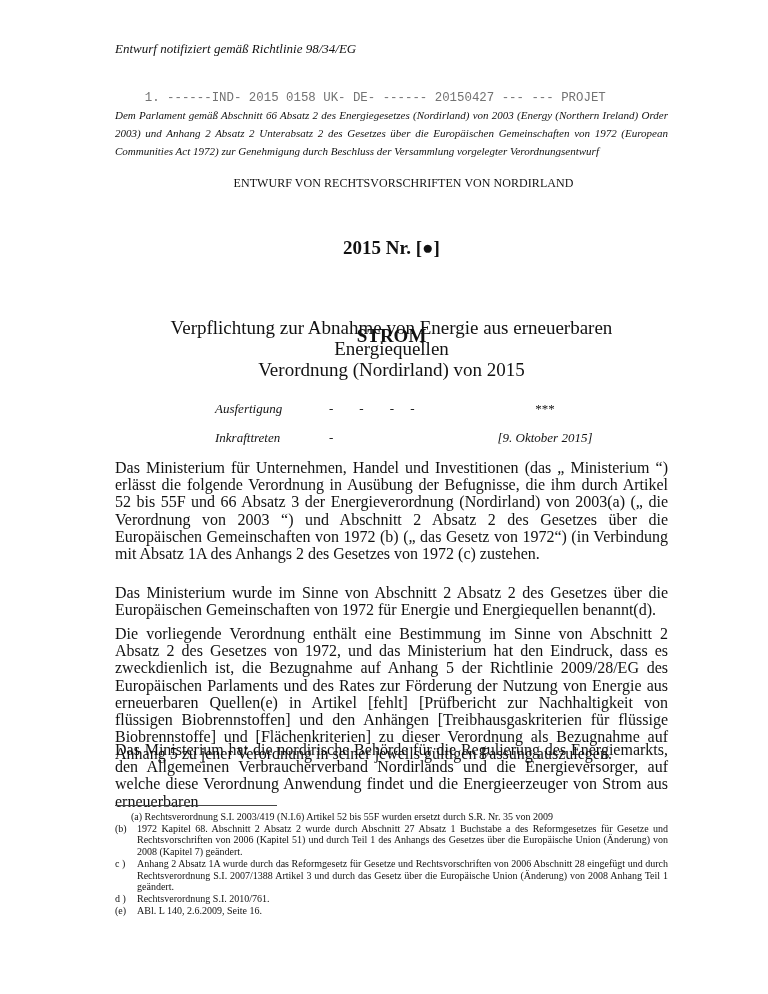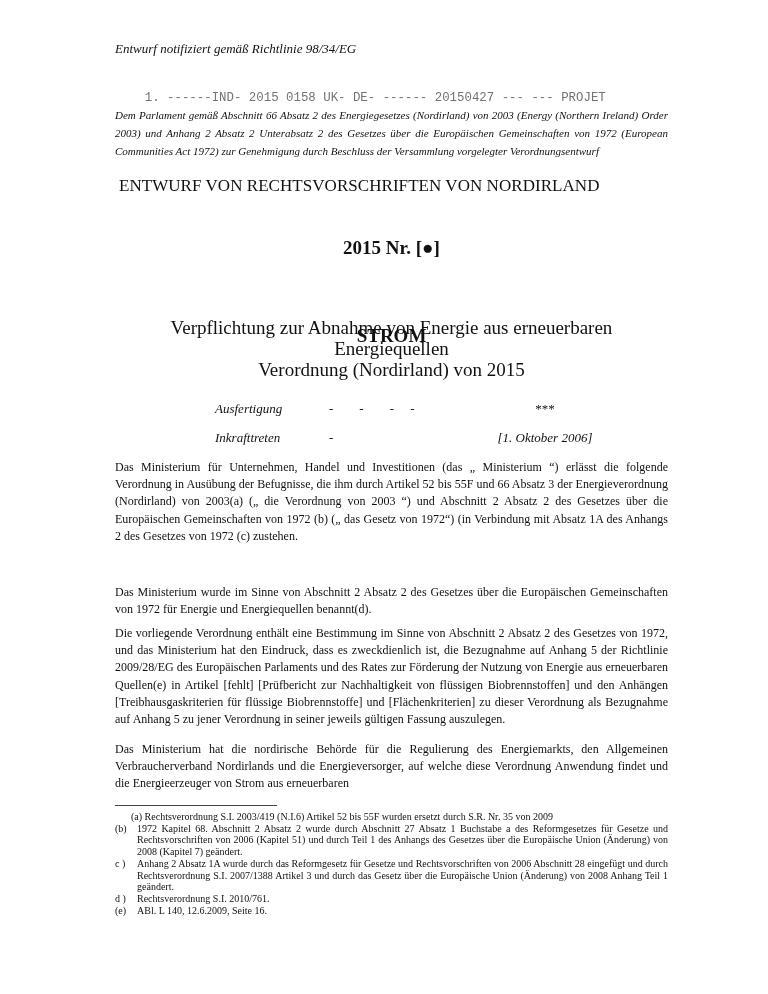--- a/index.html
+++ b/index.html
@@ -5,35 +5,35 @@
   html, body { margin: 0; padding: 0; background: #ffffff; }
   body { width: 768px; height: 994px; position: relative; overflow: hidden;
          font-family: "Liberation Serif", "DejaVu Serif", serif; color: #111; }
   .page { position: absolute; left: 115px; top: 0; width: 553px; }
   .header-note { position: absolute; top: 41px; left: 0; font-style: italic; font-size: 13px; }
   .ref-line { position: absolute; top: 91px; left: 0; width: 553px;
               font-family: "Liberation Mono", "DejaVu Sans Mono", monospace;
               font-size: 12.4px; color: #737373; white-space: pre; }
   .intro { position: absolute; top: 106px; left: 0; width: 553px; font-style: italic;
            font-size: 11px; line-height: 18px; text-align: justify; }
-  .caps-heading { position: absolute; top: 176px; left: 4px; width: 553px; 
-                  font-size: 17px; letter-spacing: 0.05px; }
+  .caps-heading { position: absolute; top: 176px; left: 12px; width: 553px; text-align: center;
+                  font-size: 12px; letter-spacing: 0.05px; }
   .number-title { position: absolute; top: 237px; left: 0; width: 553px; text-align: center;
                   font-weight: bold; font-size: 19px; }
   .subject { position: absolute; top: 277px; left: 0; width: 553px; text-align: center;
              font-weight: bold; font-size: 19px; margin-top: 48px; }
   .main-title { position: absolute; top: 317px; left: 0; width: 553px; text-align: center;
                 font-size: 19px; line-height: 21px; }
   .dates { position: absolute; top: 401px; left: 100px; font-size: 13px; }
   .date-row { position: relative; height: 29px; }
   .date-label { position: absolute; left: 0; font-style: italic; }
   .date-dashes { position: absolute; left: 114px; white-space: pre; }
   .date-value { position: absolute; left: 250px; width: 160px; text-align: center; }
   .date-value.italic { font-style: italic; }
-  .para { position: absolute; left: 0; width: 553px; font-size: 12px; line-height: 17.2px;
+  .para { position: absolute; left: 0; width: 553px; font-size: 16px; line-height: 17.2px;
           text-align: justify; }
   .p1 { top: 459px; }
   .p2 { top: 567px; margin-top: 17px; }
   .p3 { top: 625px; }
   .p4 { top: 741px; }
   .footnote-rule { position: absolute; top: 805px; left: 0; width: 162px; height: 0;
                    border-top: 1px solid #444; }
   .footnotes { position: absolute; top: 811px; left: 0; width: 553px; font-size: 10px;
                line-height: 11.7px; }
   .fn { position: relative; padding-left: 22px; text-align: justify; }
@@ -66,21 +66,21 @@
 
   <div class="dates">
     <div class="date-row">
       <span class="date-label">Ausfertigung</span>
       <span class="date-dashes">-        -        -     -</span>
       <span class="date-value">***</span>
     </div>
     <div class="date-row">
       <span class="date-label">Inkrafttreten</span>
       <span class="date-dashes">-</span>
-      <span class="date-value italic">[1. Oktober 2006]</span>
+      <span class="date-value italic">[9. Oktober 2015]</span>
     </div>
   </div>
 
   <div class="para p1">Das Ministerium für Unternehmen, Handel und Investitionen (das „ Ministerium “) erlässt die folgende Verordnung in Ausübung der Befugnisse, die ihm durch Artikel 52 bis 55F und 66 Absatz 3 der Energieverordnung (Nordirland) von 2003(a) („ die Verordnung von 2003 “) und Abschnitt 2 Absatz 2 des Gesetzes über die Europäischen Gemeinschaften von 1972 (b) („ das Gesetz von 1972“) (in Verbindung mit Absatz 1A des Anhangs 2 des Gesetzes von 1972 (c) zustehen.</div>
   <div class="para p2">Das Ministerium wurde im Sinne von Abschnitt 2 Absatz 2 des Gesetzes über die Europäischen Gemeinschaften von 1972 für Energie und Energiequellen benannt(d).</div>
   <div class="para p3">Die vorliegende Verordnung enthält eine Bestimmung im Sinne von Abschnitt 2 Absatz 2 des Gesetzes von 1972, und das Ministerium hat den Eindruck, dass es zweckdienlich ist, die Bezugnahme auf Anhang 5 der Richtlinie 2009/28/EG des Europäischen Parlaments und des Rates zur Förderung der Nutzung von Energie aus erneuerbaren Quellen(e) in Artikel [fehlt] [Prüfbericht zur Nachhaltigkeit von flüssigen Biobrennstoffen] und den Anhängen [Treibhausgaskriterien für flüssige Biobrennstoffe] und [Flächenkriterien] zu dieser Verordnung als Bezugnahme auf Anhang 5 zu jener Verordnung in seiner jeweils gültigen Fassung auszulegen.</div>
   <div class="para p4">Das Ministerium hat die nordirische Behörde für die Regulierung des Energiemarkts, den Allgemeinen Verbraucherverband Nordirlands und die Energieversorger, auf welche diese Verordnung Anwendung findet und die Energieerzeuger von Strom aus erneuerbaren</div>
 
   <div class="footnote-rule"></div>
 
@@ -96,17 +96,17 @@
     <div class="fn">
       <span class="fn-mark">c )</span>
       <span>Anhang 2 Absatz 1A wurde durch das Reformgesetz für Gesetze und Rechtsvorschriften von 2006 Abschnitt 28 eingefügt und durch Rechtsverordnung S.I. 2007/1388 Artikel 3 und durch das Gesetz über die Europäische Union (Änderung) von 2008 Anhang Teil 1 geändert.</span>
     </div>
     <div class="fn">
       <span class="fn-mark">d )</span>
       <span>Rechtsverordnung S.I. 2010/761.</span>
     </div>
     <div class="fn">
       <span class="fn-mark">(e)</span>
-      <span>ABl. L 140, 12.6.2009, Seite 16.</span>
+      <span>ABl. L 140, 2.6.2009, Seite 16.</span>
     </div>
   </div>
 
 </div>
 
 </body></html>

